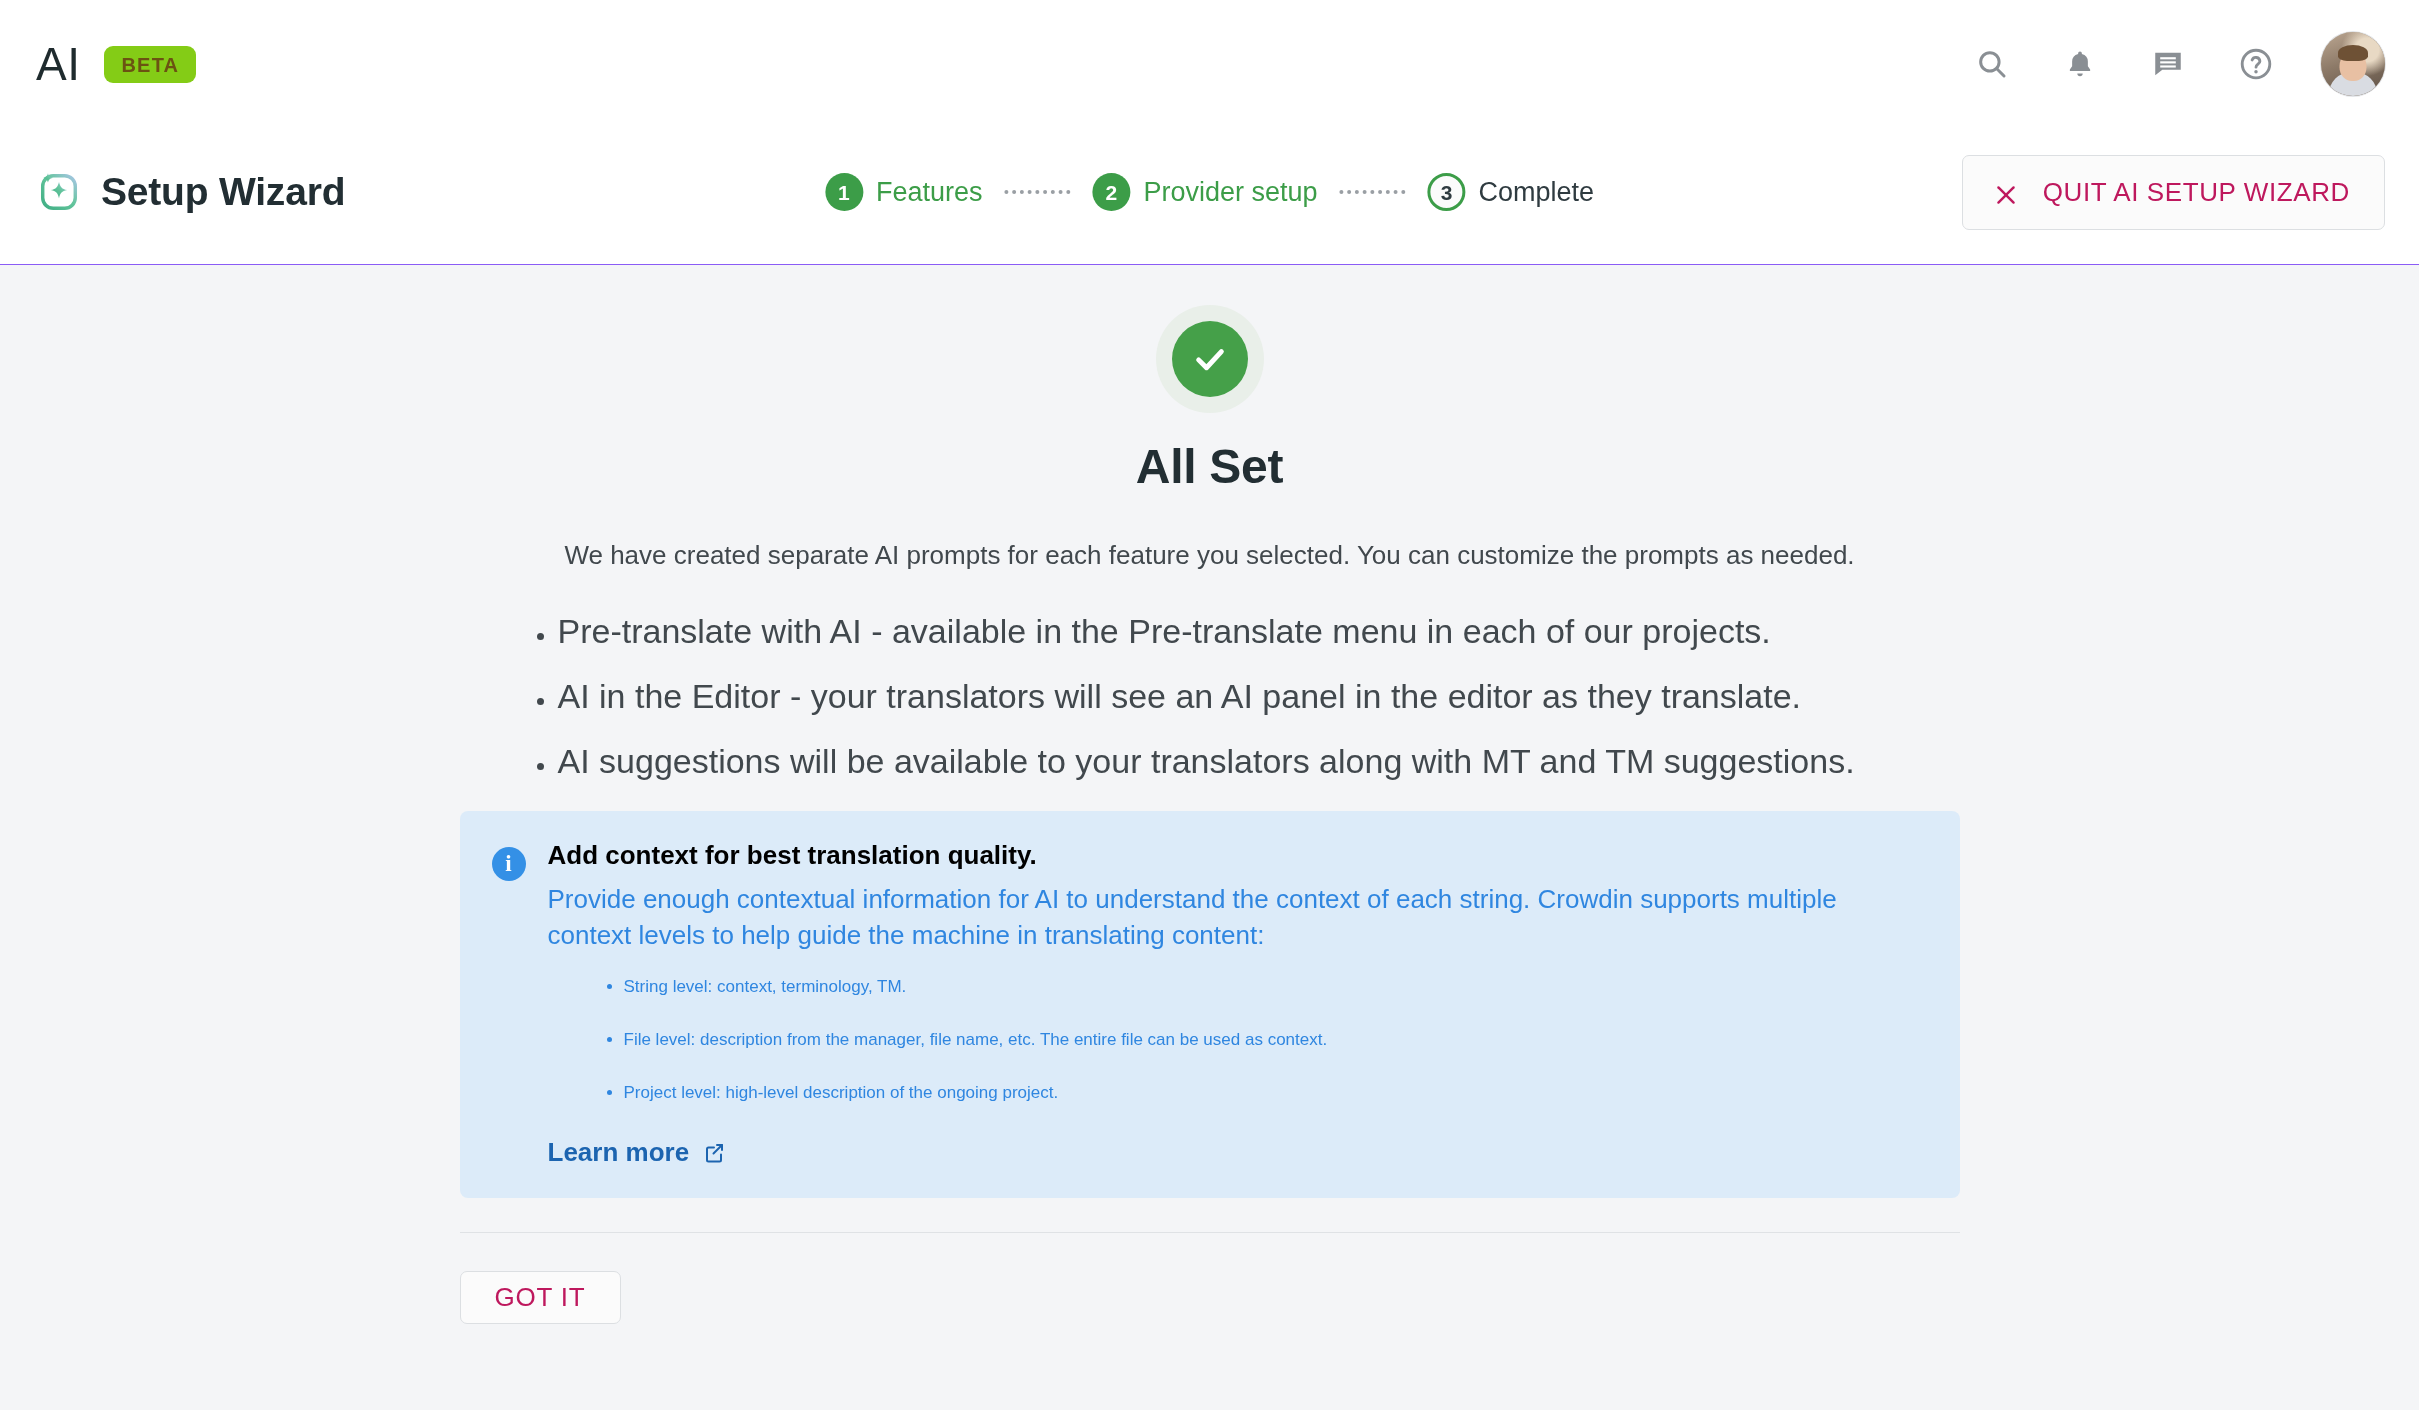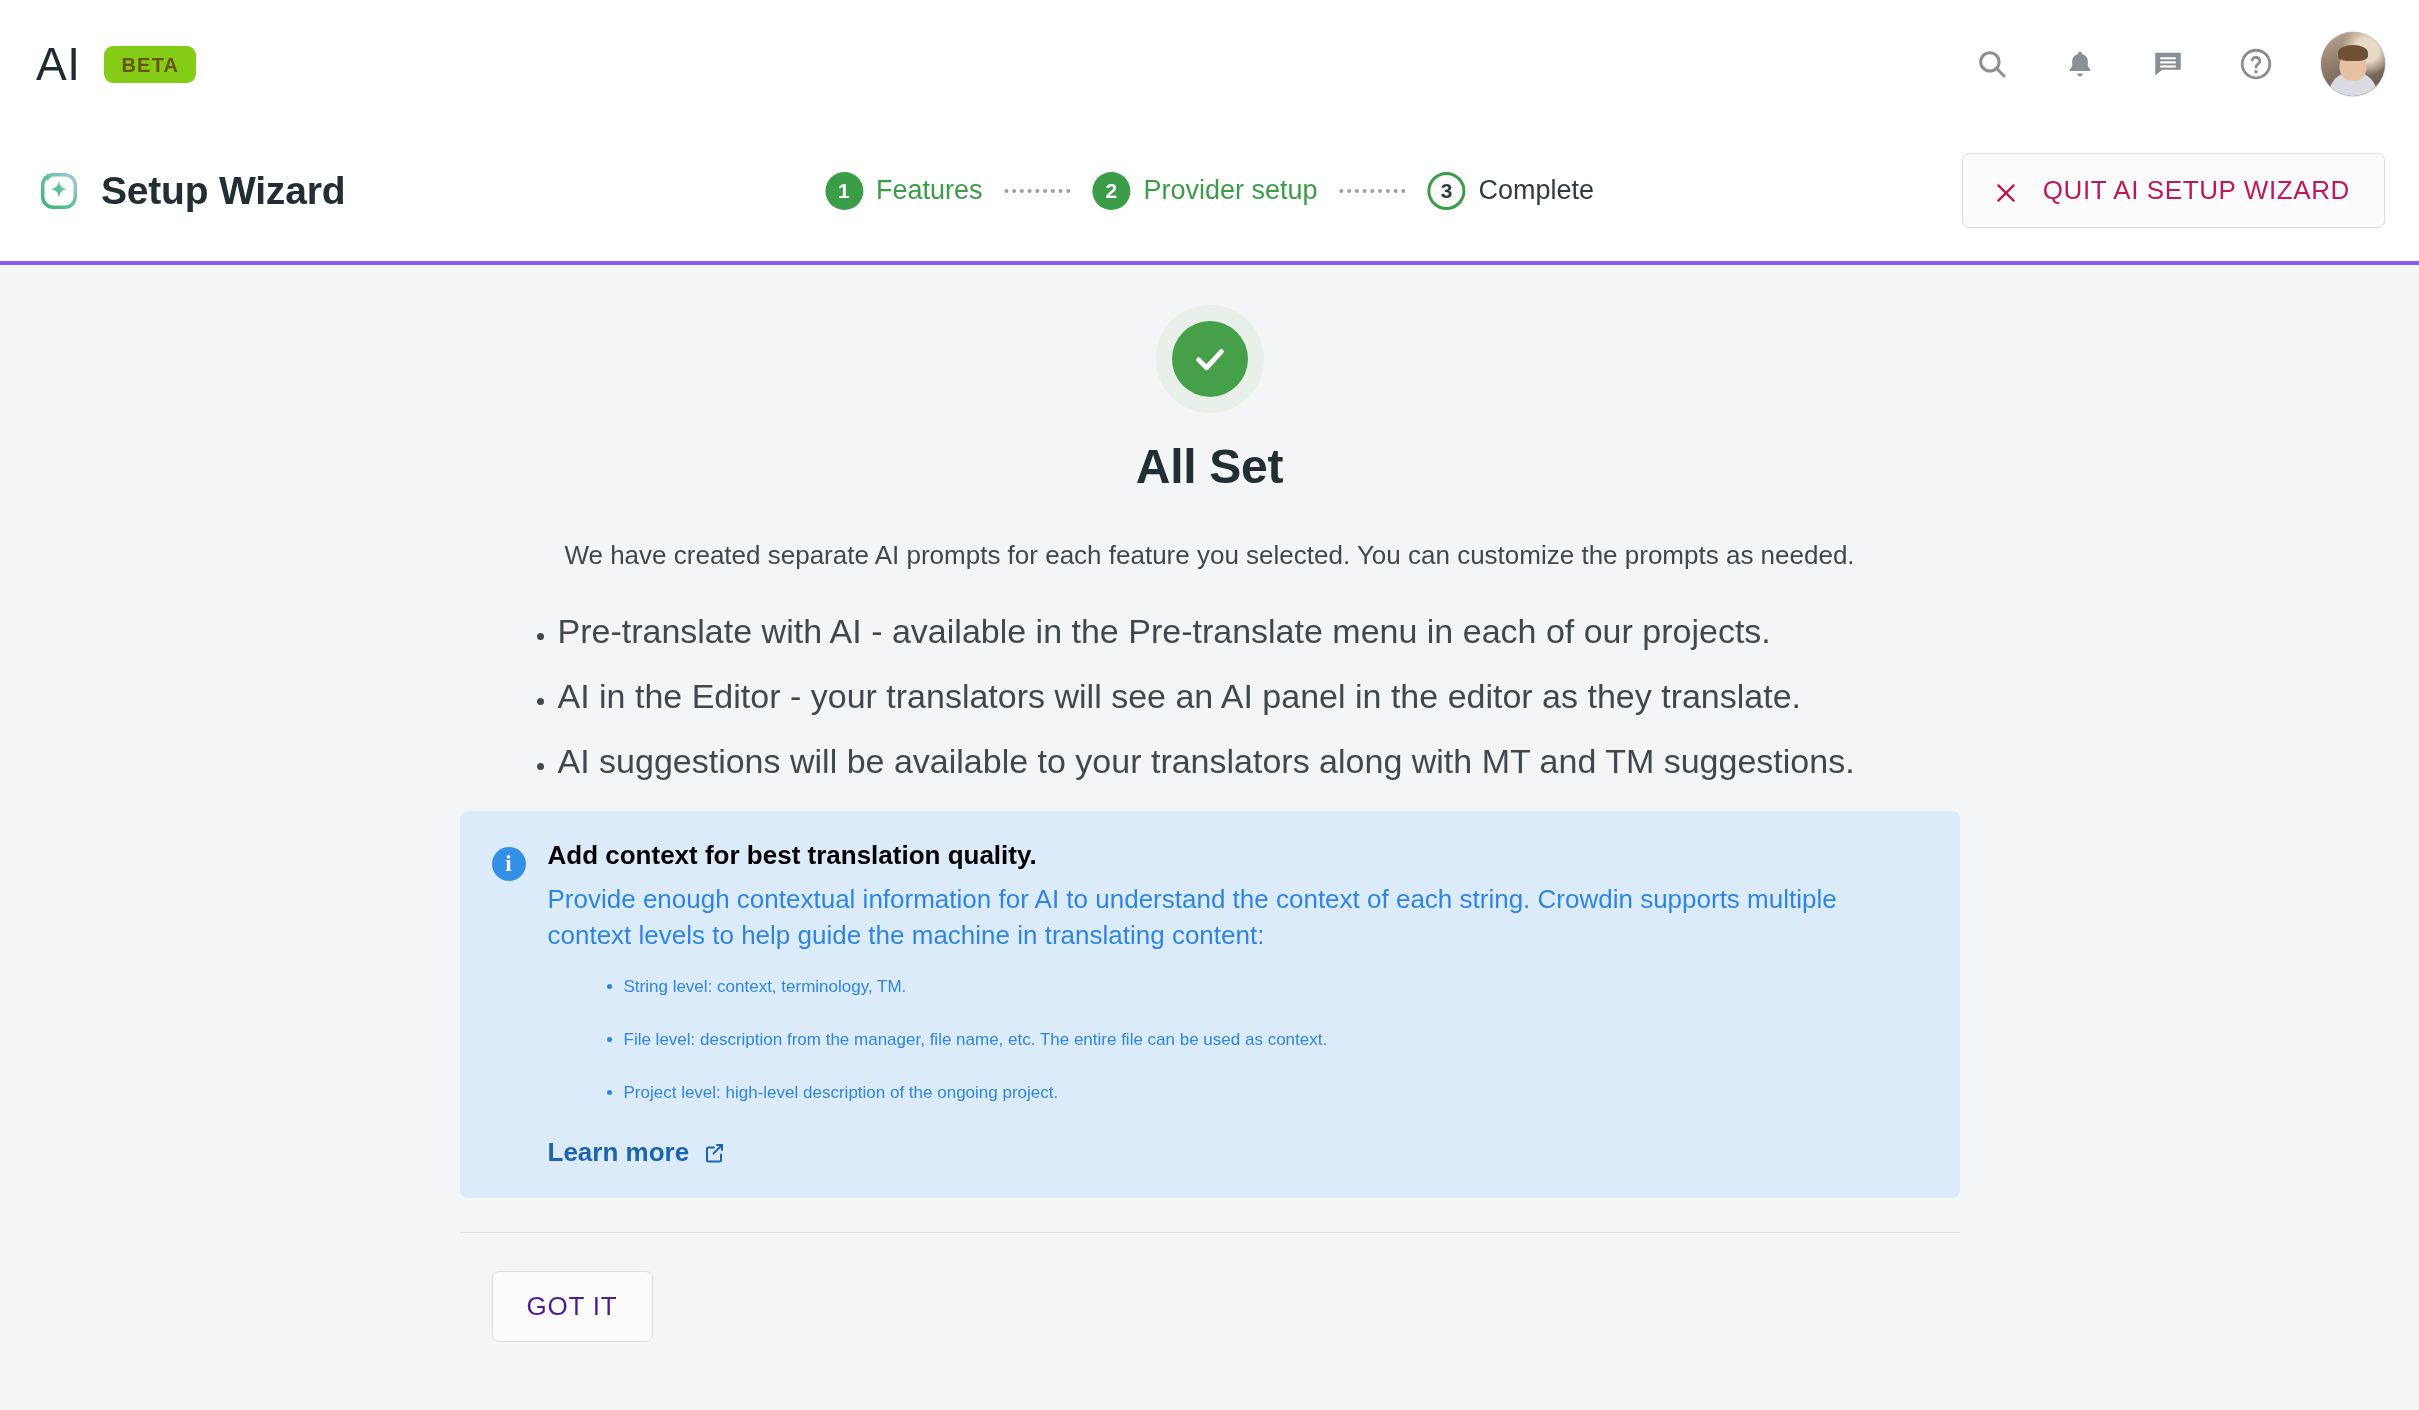--- a/index.html
+++ b/index.html
@@ -105,21 +105,21 @@
   }
 
   
   .wizardbar {
     height: 137px;
     background: #ffffff;
     display: flex;
     align-items: center;
     padding: 0 34px 8px 36px;
     position: relative;
-    border-bottom: 4px solid #8b5cf6;
+    border-bottom: 1px solid #8b5cf6;
   }
   .wizard-title {
     display: flex;
     align-items: center;
     gap: 19px;
   }
   .wizard-title .ai-spark { width: 46px; height: 46px; display:block; }
   .wizard-title h1 {
     margin: 0;
     font-size: 39px;
@@ -298,28 +298,27 @@
   }
   .divider {
     margin-top: 34px;
     border-top: 1px solid #dfe2e5;
   }
   .got-it {
     margin-top: 38px;
     background: #fbfbfb;
     border: 1px solid #dcdfe2;
     border-radius: 7px;
-    padding: 19px 34px;
+    padding: 10px 34px;
     font-size: 26px;
     font-weight: 500;
     letter-spacing: 0.8px;
-    color: #4c1d95;
+    color: #be185d;
     cursor: pointer;
     font-family: "Liberation Sans", sans-serif;
-    margin-left: 32px;
   }
 </style>
 </head>
 <body>
 
 <div class="topbar">
   <div class="brand">
     <span class="brand-ai">AI</span>
     <span class="beta-badge">BETA</span>
   </div>

